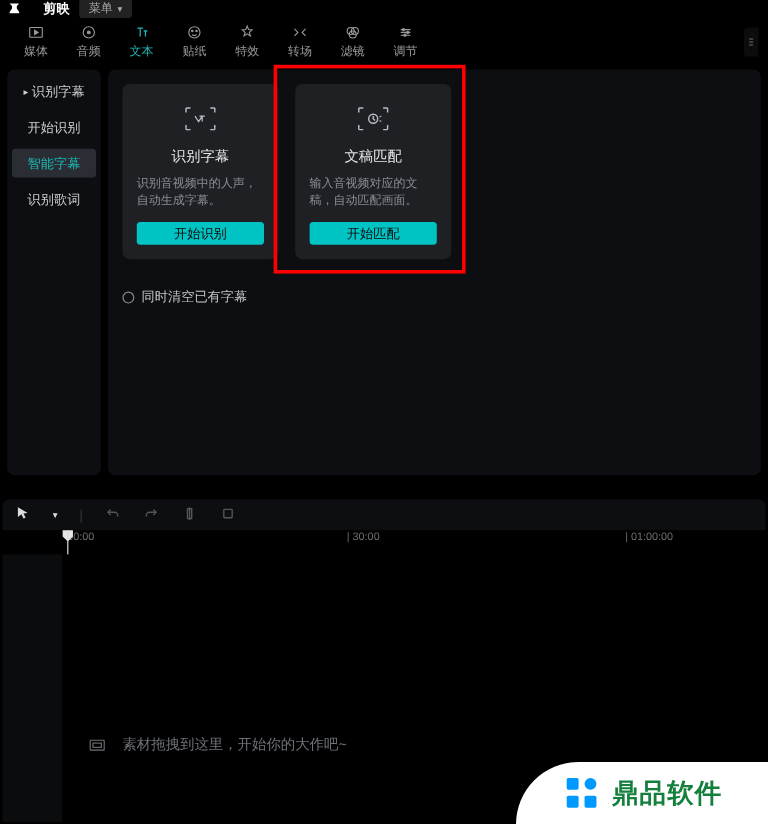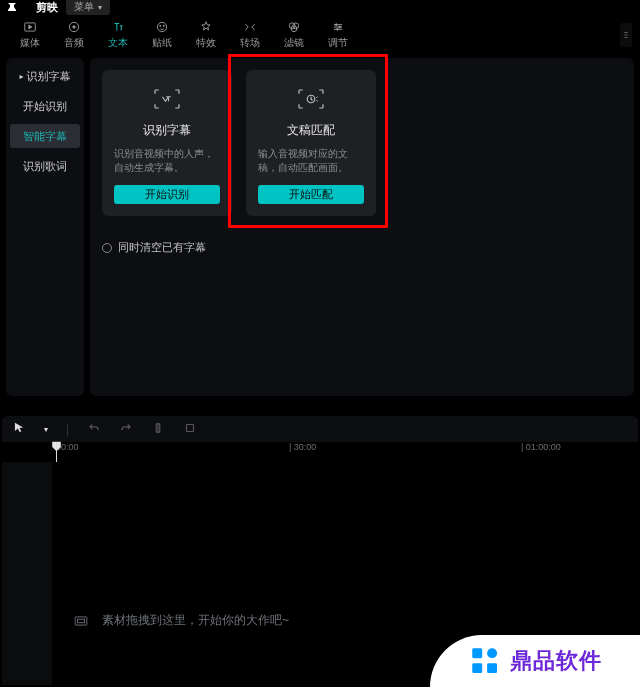--- a/index.html
+++ b/index.html
@@ -49,21 +49,21 @@
     .playhead { position: absolute; left: 54px; top: 0; width: 1px; height: 230px; background: #dcdcdc; }
     .playhead-head { position: absolute; left: 49px; top: -1px; width: 11px; height: 9px; }
     .playhead-head svg { width: 11px; height: 12px; }
 
     .timeline-body { height: 223px; margin: 0 2px; background: #000; position: relative; border-left: 50px solid #0b0c0e; }
     .drop-hint { position: absolute; left: 22px; top: 150px; display: flex; align-items: center; gap: 14px; color: #6e7278; font-size: 12px; }
     .drop-hint svg { width: 14px; height: 12px; }
 
     .watermark { position: absolute; right: 0; bottom: 0; width: 210px; height: 52px; background: #fff; border-radius: 52px 0 0 0; display: flex; align-items: center; justify-content: center; gap: 8px; }
     .watermark svg { width: 34px; height: 34px; }
-    .watermark span { color: #6d28d9; font-size: 22px; font-weight: 600; letter-spacing: 1px; }
+    .watermark span { color: #15803d; font-size: 22px; font-weight: 600; letter-spacing: 1px; }
   </style>
 </head>
 <body>
 
 <div class="titlebar">
   <div class="logo">
     <svg viewBox="0 0 24 24">
         <path fill="#fff" d="M4 4h16l-4 4v4l4 6v2H4v-2l4-6V8z"></path>
       </svg>
     <span>剪映</span>

